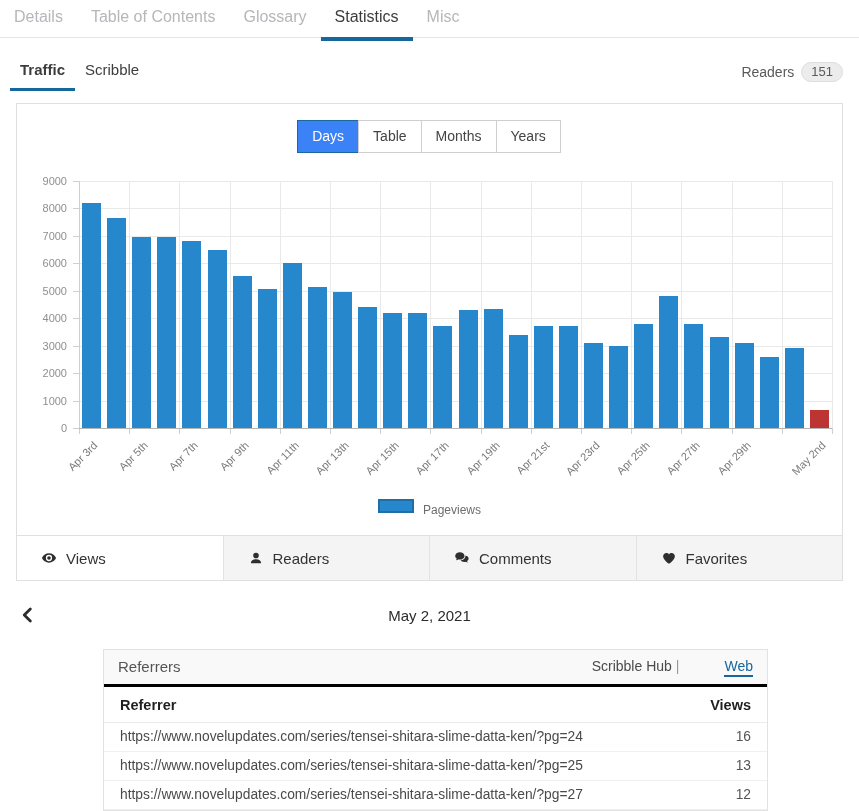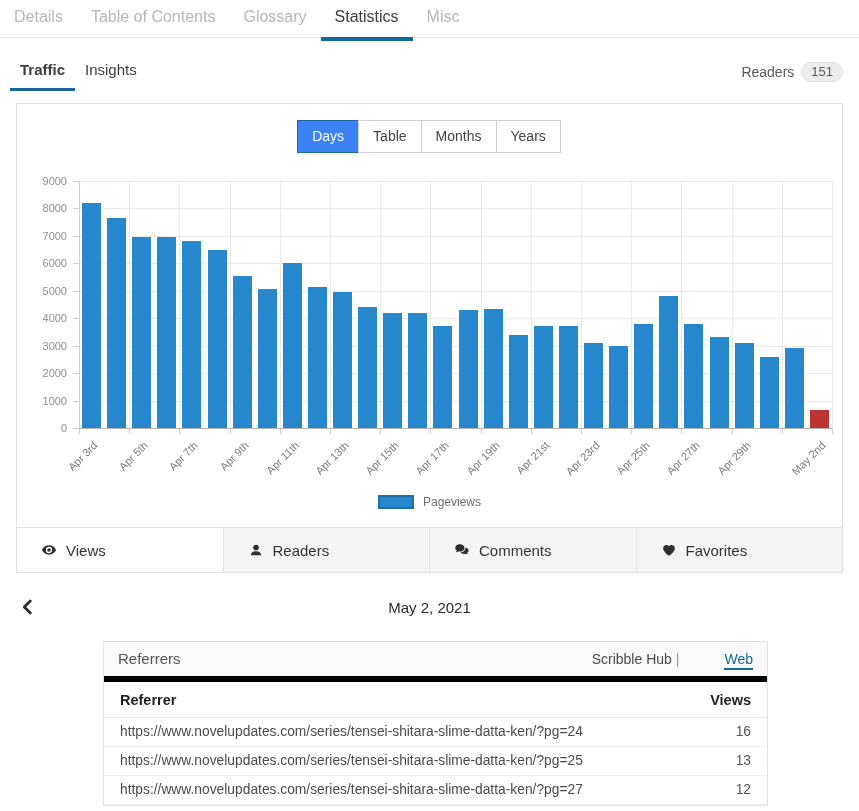--- a/index.html
+++ b/index.html
@@ -45,42 +45,42 @@
           color:#8f8f8f; }
   .bar { position:absolute; cursor:pointer; }
   .xanchor { position:absolute; width:0; }
   .xlab { position:absolute; right:0; top:0; white-space:nowrap; font-size:11px;
           color:#7a7a7a; transform-origin:100% 0; transform:rotate(-45deg); }
 
   .legend { display:flex; justify-content:center; align-items:center; gap:9px;
             margin:2px 0 18px; }
   .lg-swatch { width:36px; height:14px; background:#2787cd;
                border:2px solid #1d6fa6; }
-  .lg-text { font-size:12px; color:#6d6d6d; }
+  .lg-text { font-size:12px; color:#6d6d6d;margin-top:8px; }
 
   .metric-tabs { display:flex; border-top:1px solid #e0e0e0; height:45px; }
   .mtab { flex:1; display:flex; align-items:center; gap:9px; padding-left:24px;
           font-size:15px; color:#333; background:#f4f4f4;
           border-left:1px solid #e3e3e3; cursor:pointer; }
   .mtab:first-child { border-left:none; }
   .mtab.active { background:#fff; }
   .mtab svg { width:16px; height:16px; fill:#2e2e2e; flex:none; }
 
   
   .day-nav { position:relative; margin-top:21px; height:28px; }
   .chev { position:absolute; left:19px; top:2px; width:22px; height:24px;
           cursor:pointer; }
   .chev svg { width:17px; height:22px; }
   .date { text-align:center; font-weight:400; font-size:15px; color:#2b2b2b;
           line-height:28px; }
 
   
   .ref-panel { width:665px; margin:19px 0 0 103px; border:1px solid #e2e2e2; }
-  .ref-head { display:flex; justify-content:space-between; align-items:center;
-              background:#f9f9f9; border-bottom:6px solid #000000;
+  .ref-head { display:flex; justify-content:space-between; 
+              background:#f9f9f9; border-bottom:3px solid #000000;
               padding:8px 14px 9px; }
   .ref-title { font-size:15px; color:#555; }
   .ref-src { font-size:14px; color:#4a4a4a; }
   .ref-src .sep { color:#999; margin:0 4px; }
   .weblink { color:#17669e; border-bottom:2px solid #17669e; padding-bottom:1px;
              cursor:pointer;margin-left:41px; }
   table { width:100%; border-collapse:collapse; }
   th { text-align:left; font-size:14.5px; color:#1f1f1f; padding:10px 16px 9px;
        border-bottom:1px solid #ececec; }
   th.views { text-align:right; }
@@ -95,21 +95,21 @@
     <div class="item">Details</div>
     <div class="item">Table of Contents</div>
     <div class="item">Glossary</div>
     <div class="item active">Statistics</div>
     <div class="item">Misc</div>
   </div>
 
 <div class="subnav">
   <div style="display:flex">
       <div class="stab active">Traffic</div>
-      <div class="stab">Insights</div>
+      <div class="stab">Scribble</div>
     </div>
   <div class="readers">
     <span>Readers</span>
     <span class="badge">151</span>
   </div>
 </div>
 
 <div class="panel">
   <div class="period">
       <div class="pbtn active">Days</div>

